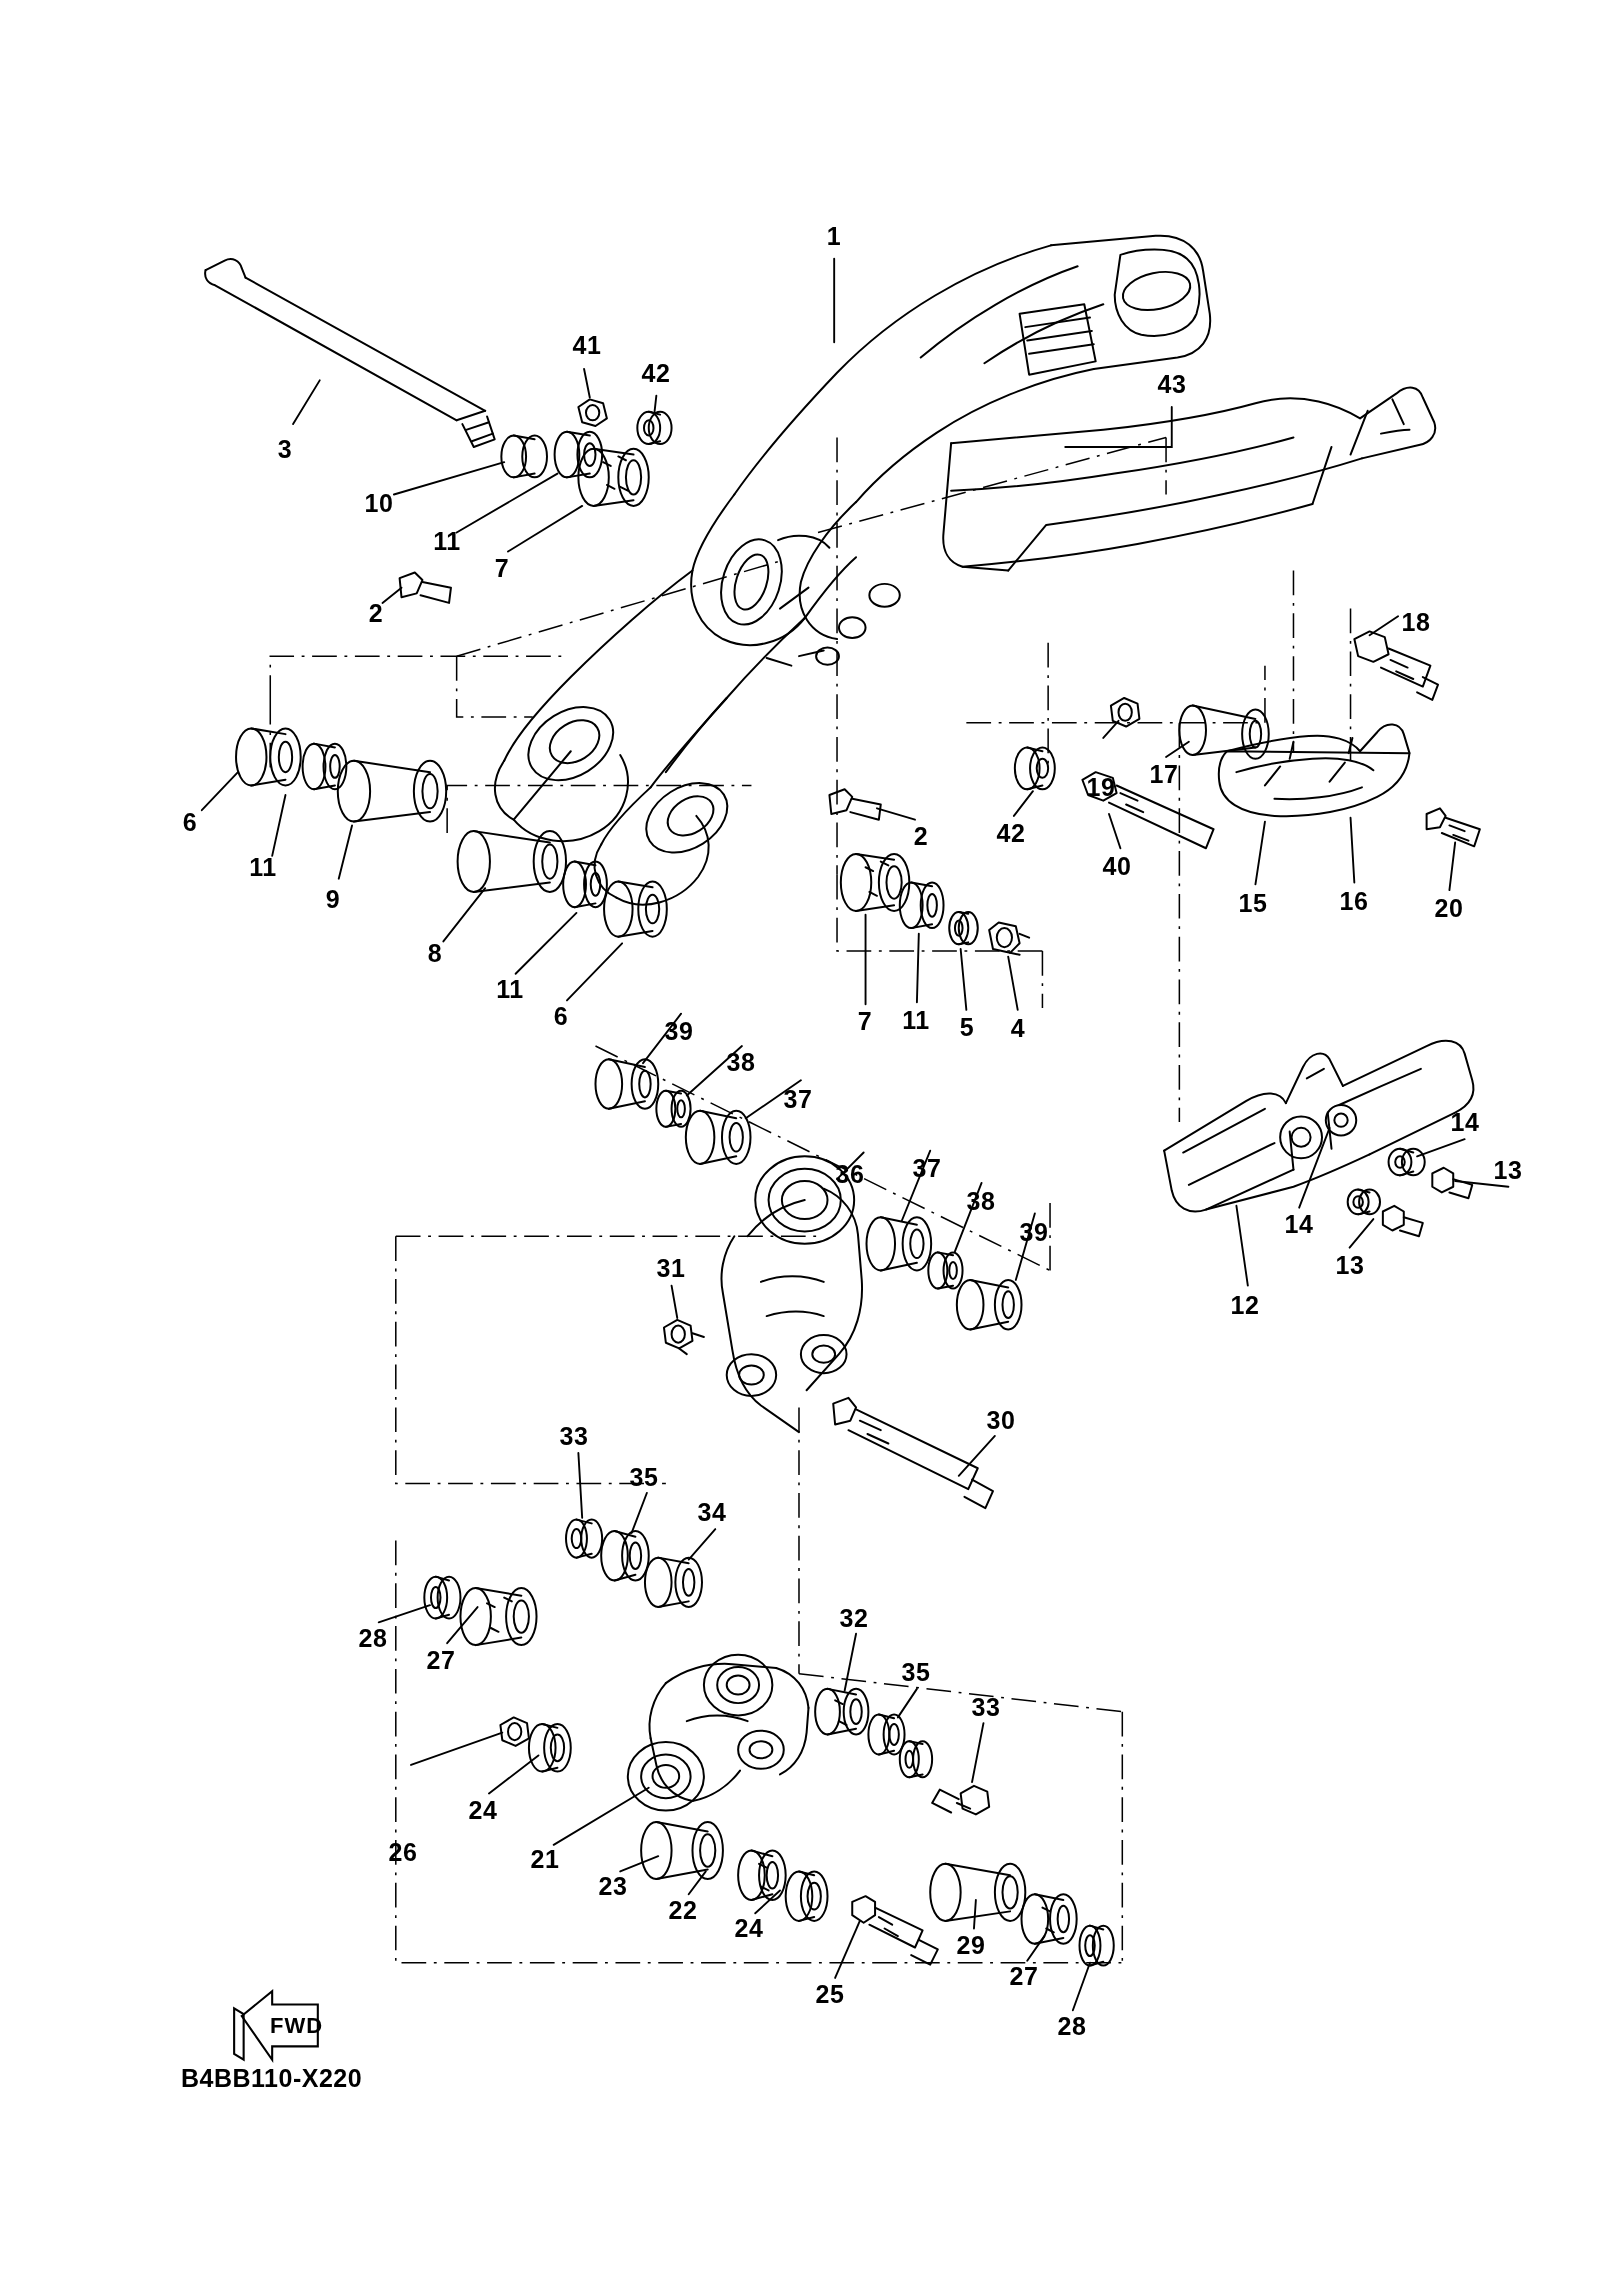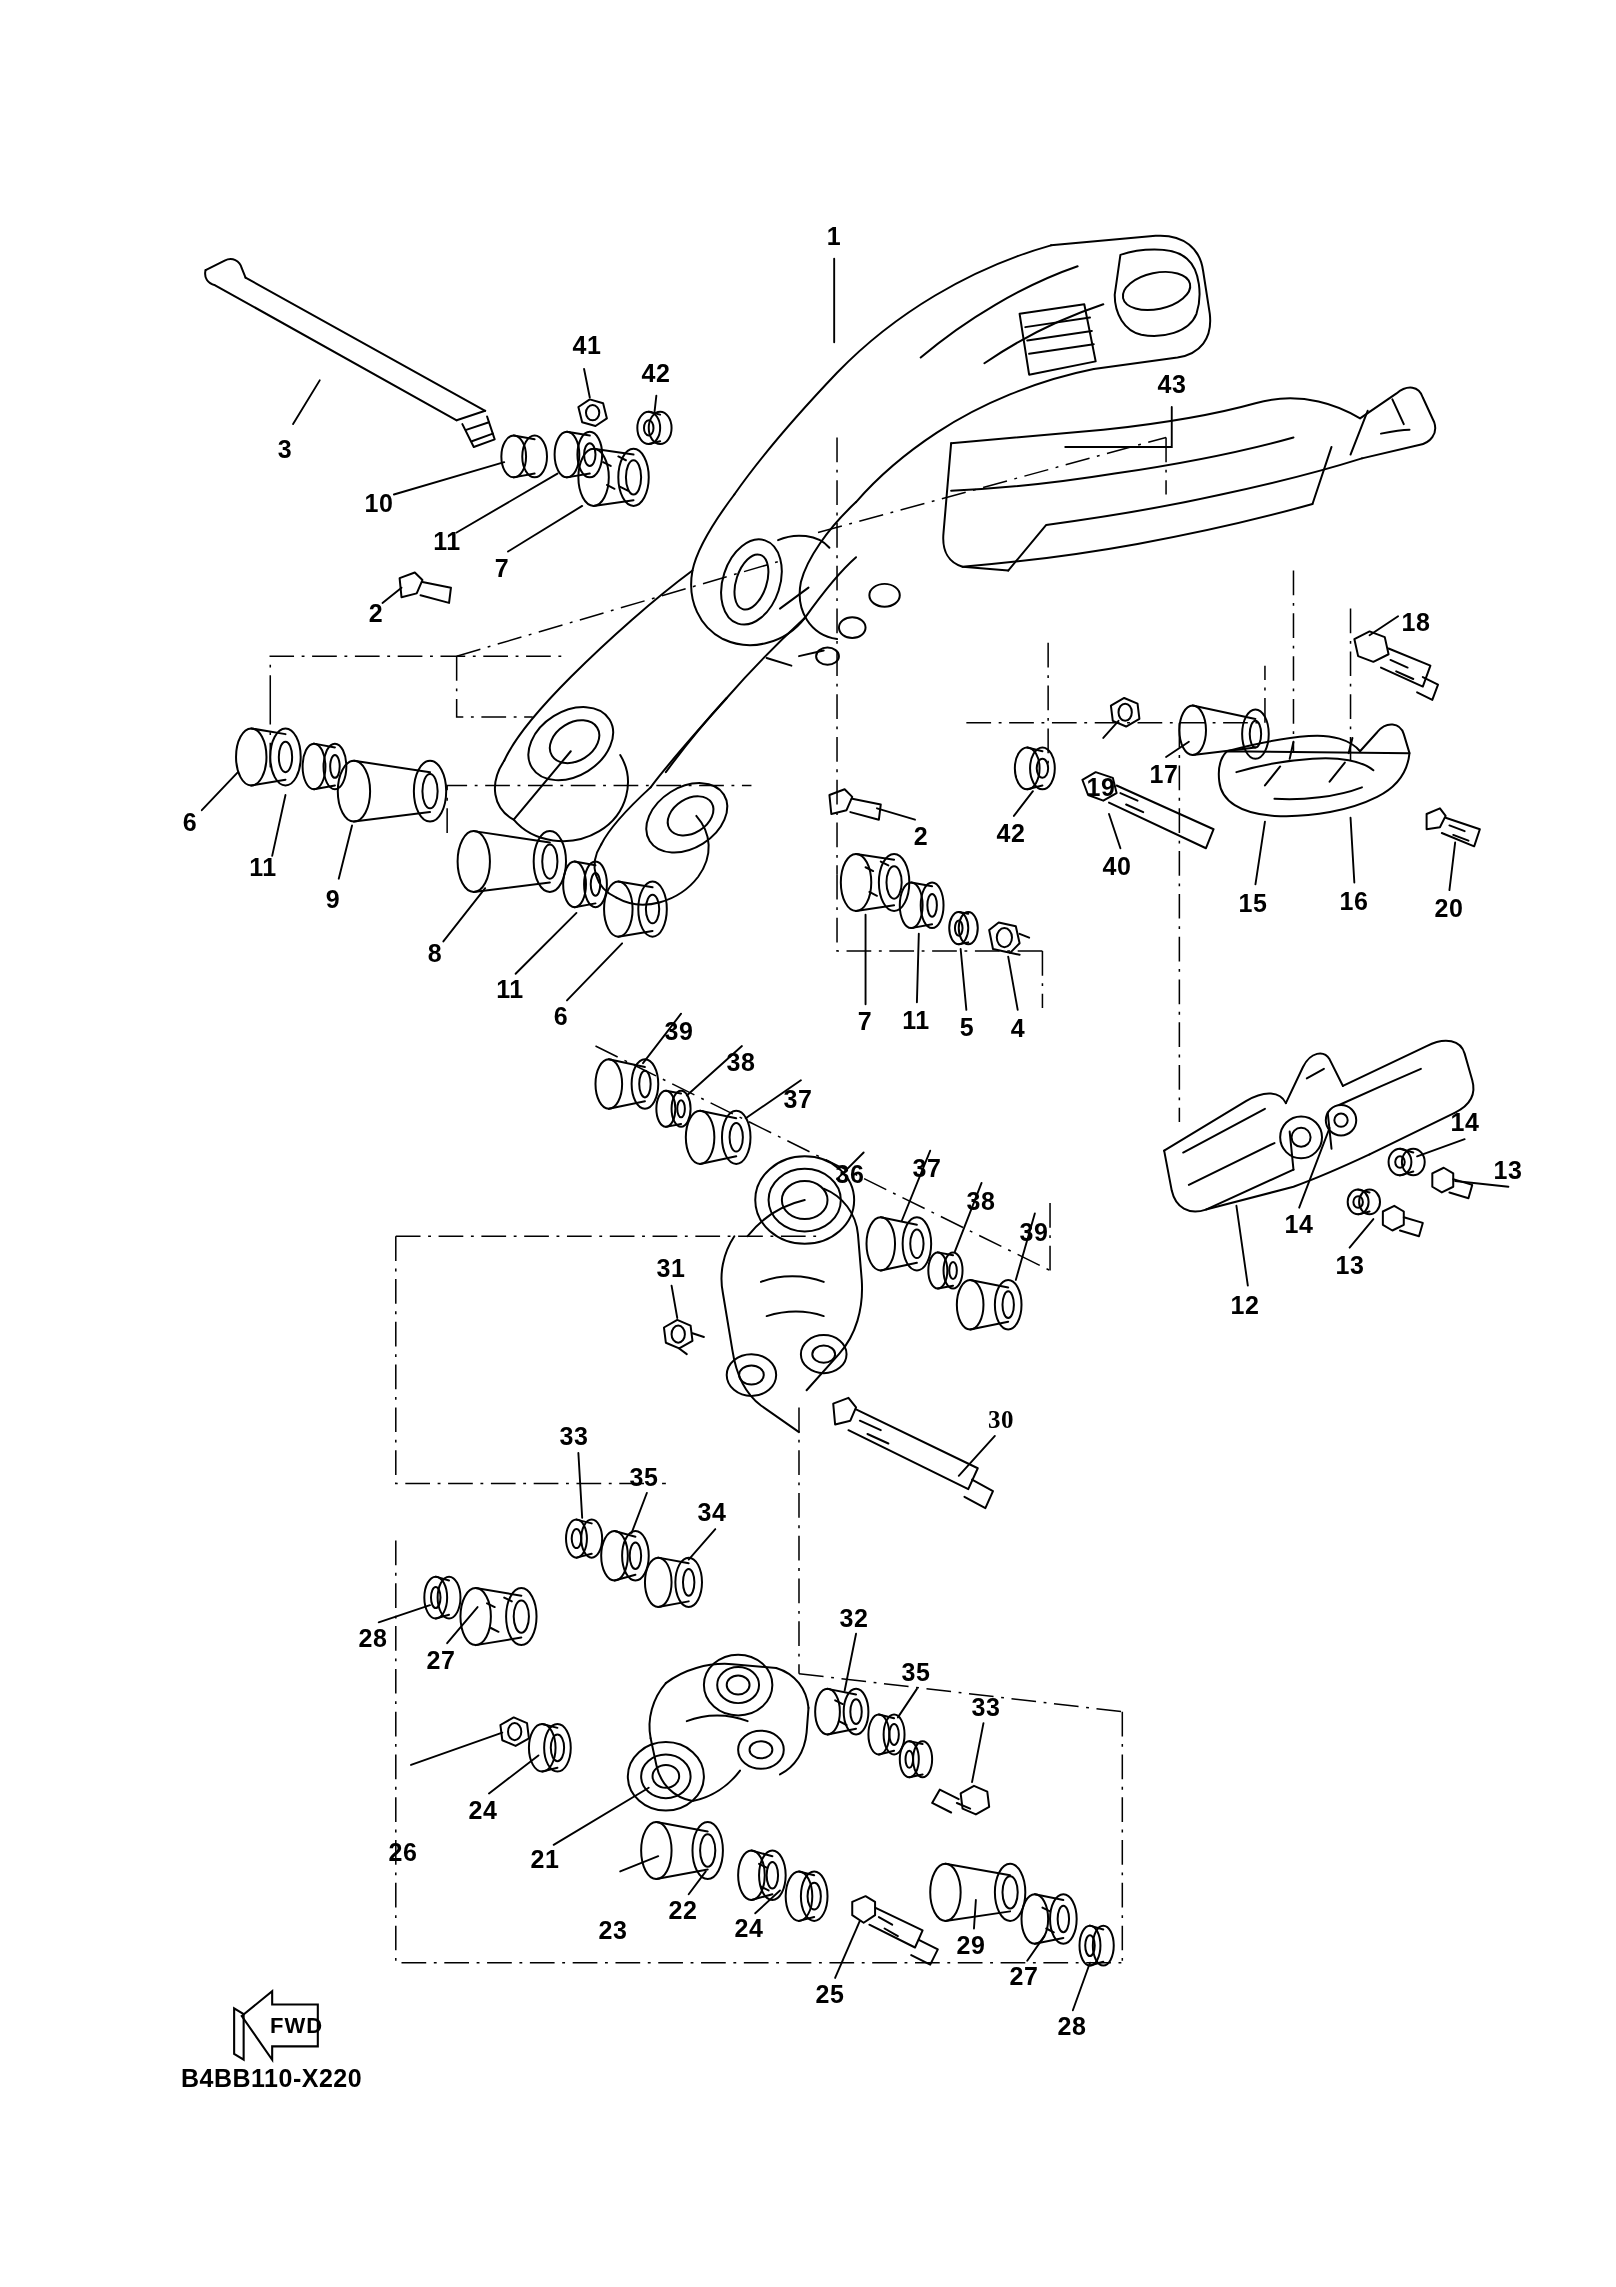--- a/index.html
+++ b/index.html
@@ -608,33 +608,33 @@
   <div class="callout" style="left:850px; top:1134px;margin-top:40px;">36</div>
   <div class="callout" style="left:927px; top:1168px;">37</div>
   <div class="callout" style="left:981px; top:1201px;">38</div>
   <div class="callout" style="left:1034px; top:1232px;">39</div>
   <div class="callout" style="left:1465px; top:1122px;">14</div>
   <div class="callout" style="left:1508px; top:1170px;">13</div>
   <div class="callout" style="left:1299px; top:1224px;">14</div>
   <div class="callout" style="left:1350px; top:1265px;">13</div>
   <div class="callout" style="left:1245px; top:1305px;">12</div>
   <div class="callout" style="left:671px; top:1268px;">31</div>
-  <div class="callout" style="left:1001px; top:1420px;font-family:Liberation Serif, serif;">30</div>
+  <div class="callout" style="left:1001px; top:1420px;">30</div>
   <div class="callout" style="left:574px; top:1436px;">33</div>
   <div class="callout" style="left:644px; top:1477px;">35</div>
   <div class="callout" style="left:712px; top:1512px;">34</div>
   <div class="callout" style="left:373px; top:1638px;">28</div>
   <div class="callout" style="left:441px; top:1660px;">27</div>
   <div class="callout" style="left:854px; top:1618px;">32</div>
   <div class="callout" style="left:916px; top:1672px;">35</div>
   <div class="callout" style="left:986px; top:1707px;">33</div>
   <div class="callout" style="left:403px; top:1852px;">26</div>
   <div class="callout" style="left:483px; top:1810px;">24</div>
   <div class="callout" style="left:545px; top:1859px;">21</div>
-  <div class="callout" style="left:613px; top:1886px;margin-top:44px;">23</div>
+  <div class="callout" style="left:613px; top:1886px;">23</div>
   <div class="callout" style="left:683px; top:1910px;">22</div>
   <div class="callout" style="left:749px; top:1928px;">24</div>
   <div class="callout" style="left:830px; top:1994px;">25</div>
   <div class="callout" style="left:971px; top:1945px;">29</div>
   <div class="callout" style="left:1024px; top:1976px;">27</div>
   <div class="callout" style="left:1072px; top:2026px;">28</div>
 
   <div class="fwd-label" style="left:270px; top:2013px;">FWD</div>
 
   <div class="partcode" style="left:181px; top:2064px;">B4BB110-X220</div>

